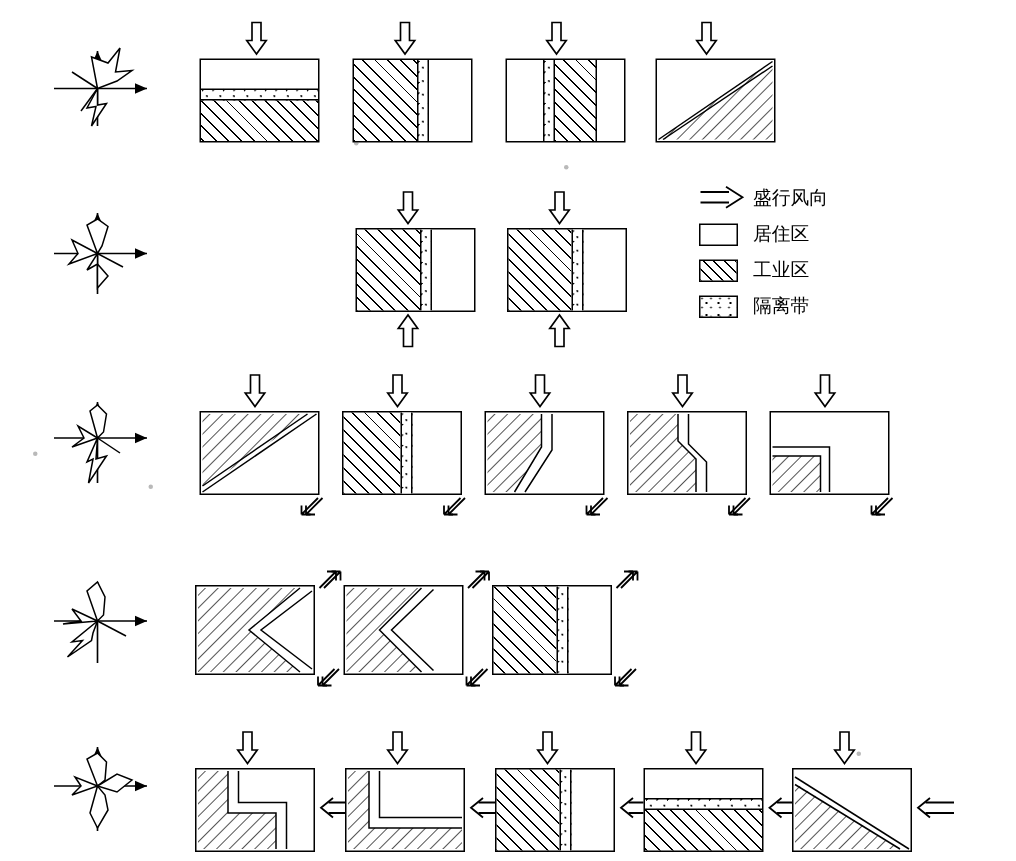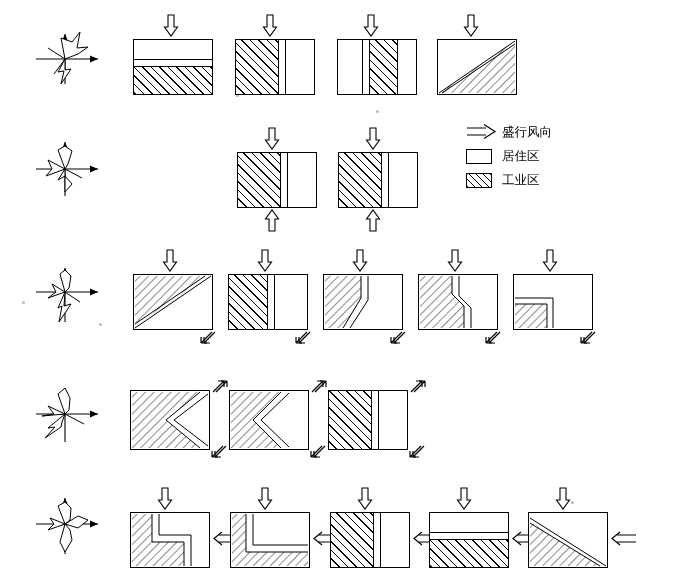--- a/index.html
+++ b/index.html
@@ -240,20 +240,24 @@
       <span class="legend-label">盛行风向</span>
     </div>
     <div class="legend-row">
       <span class="legend-swatch"></span>
       <span class="legend-label">居住区</span>
     </div>
     <div class="legend-row">
       <span class="legend-swatch hatched"></span>
       <span class="legend-label">工业区</span>
     </div>
+    <div class="legend-row">
+      <span class="legend-swatch stippled"></span>
+      <span class="legend-label">隔离带</span>
+    </div>
   </div>
 
   <div class="row" style="top:118px; height:110px;">
 
     <div class="compass" style="left:28px; top:10px;">
       <svg width="74" height="62" viewBox="0 0 74 62">
         <line x1="37" y1="58" x2="37" y2="4" stroke="#000" stroke-width="1.1"></line>
         <line x1="8" y1="31" x2="70" y2="31" stroke="#000" stroke-width="1.1"></line>
         <polygon points="70,31 62,27.5 62,34.5" fill="#000"></polygon>
         <polygon points="37,4 33.5,12 40.5,12" fill="#000"></polygon>

